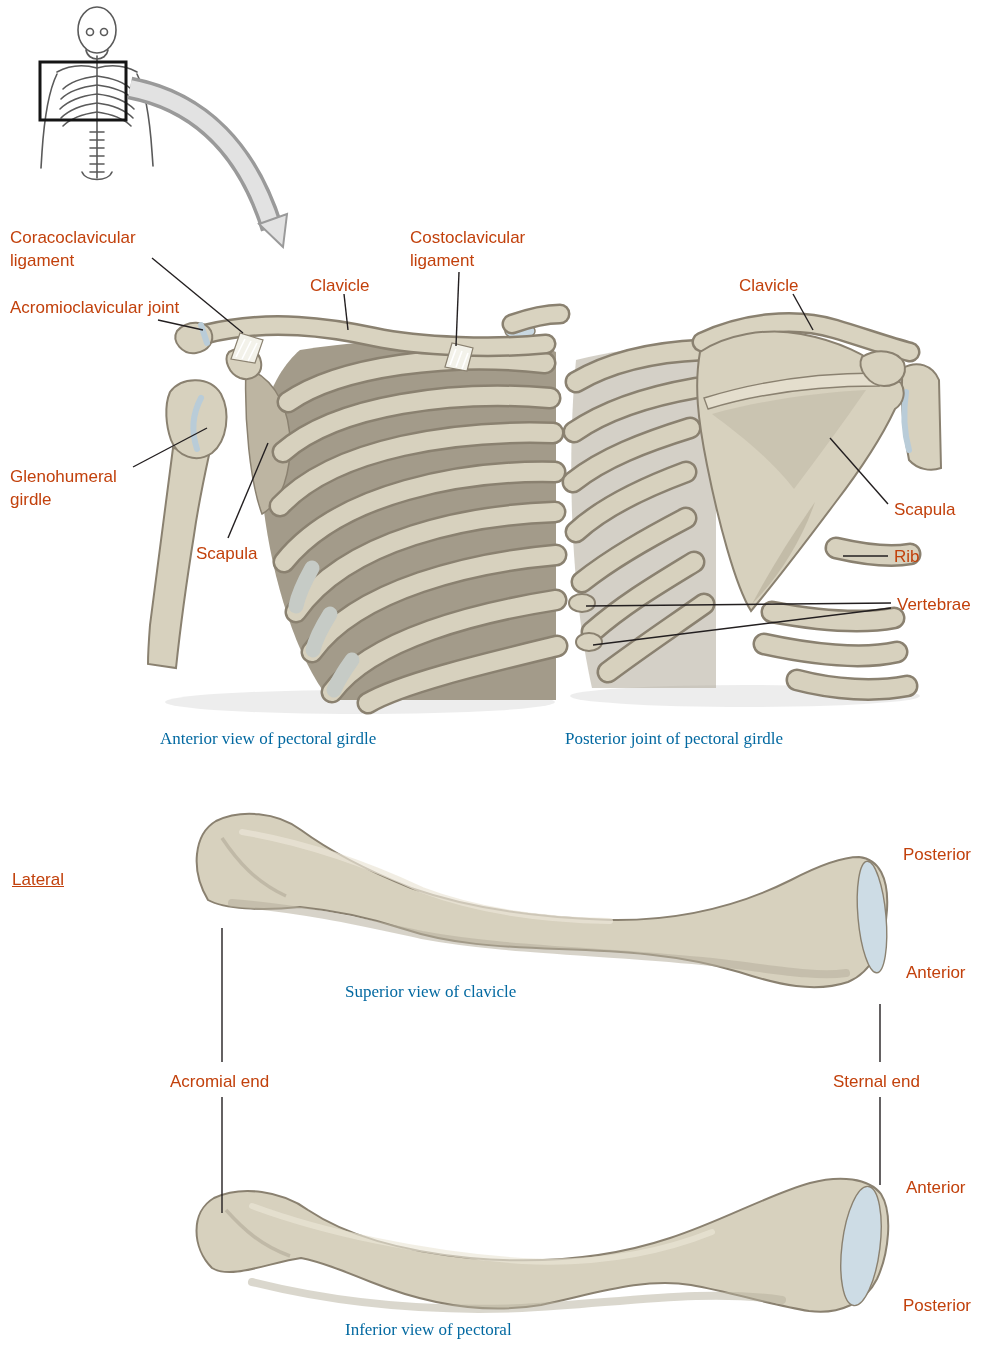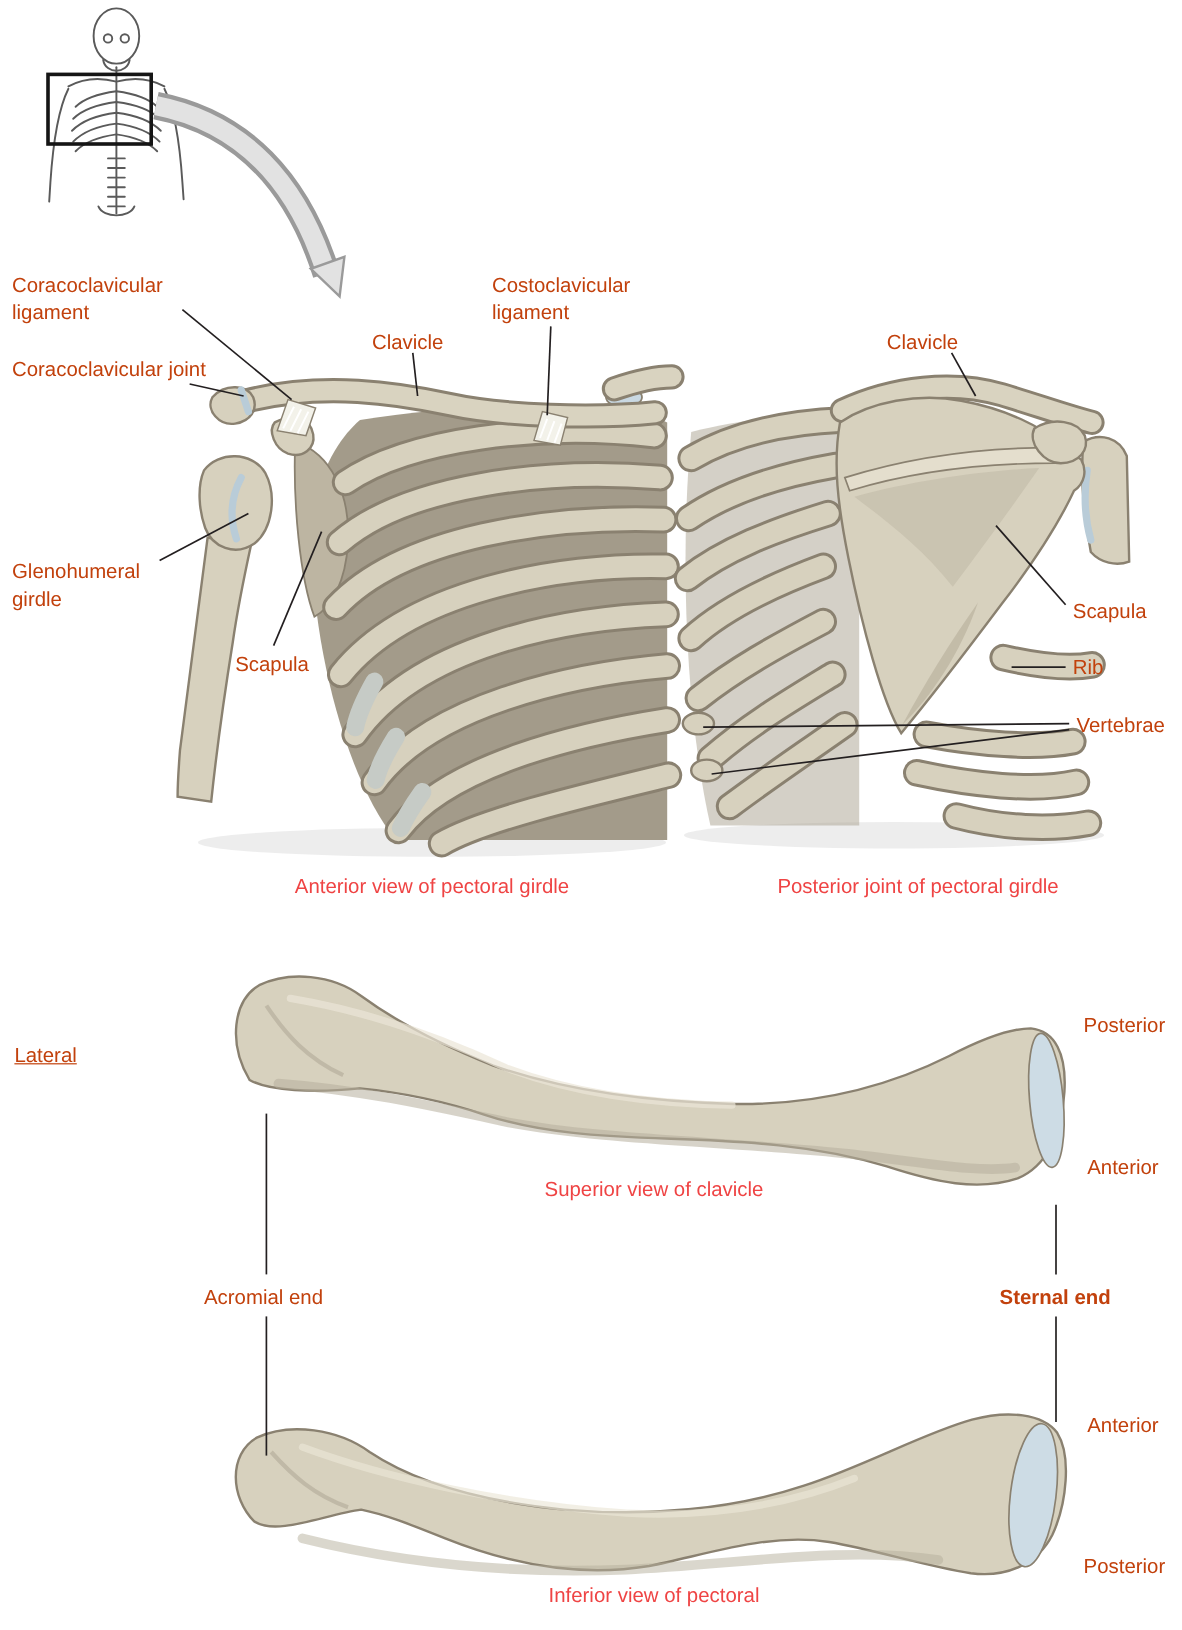--- a/index.html
+++ b/index.html
@@ -5,21 +5,21 @@
   html,body{margin:0;padding:0;background:#ffffff;}
   #canvas{
     position:relative;width:985px;height:1358px;background:#ffffff;overflow:hidden;
     font-family:"Liberation Sans", sans-serif;color:#231f20;
   }
   #artwork{position:absolute;left:0;top:0;width:985px;height:1358px;}
   .label{
     position:absolute;font-size:17px;line-height:1.35;color:#c2410c;
     white-space:normal;
   }
-  .caption{position:absolute;font-size:17px;text-align:center;color:#ef4444;}
+  .caption{position:absolute;font-size:17px;text-align:left;color:#0369a1;font-family:Liberation Serif, serif;}
   
   .ol  {stroke:#8a8170;fill:none;stroke-width:23;stroke-linecap:round;}
   .fl  {stroke:#d7d1be;fill:none;stroke-width:18;stroke-linecap:round;}
   .olc {stroke:#8a8170;fill:none;stroke-width:21;stroke-linecap:round;}
   .flc {stroke:#d9d3c0;fill:none;stroke-width:16;stroke-linecap:round;}
   .bone{fill:#d7d1be;stroke:#8a8170;stroke-width:2;}
   .blue{stroke:#b9ccd8;stroke-width:6;fill:none;stroke-linecap:round;}
   .cart{stroke:#c6cbc6;stroke-width:15;fill:none;stroke-linecap:round;}
   .lead{stroke:#231f20;stroke-width:1.4;}
   .skel{stroke:#5a5a5a;stroke-width:1.6;fill:none;stroke-linecap:round;}
@@ -214,21 +214,21 @@
       <line class="lead" x1="891" y1="608" x2="593" y2="645"></line>
       <line class="lead" x1="222" y1="928" x2="222" y2="1062"></line>
       <line class="lead" x1="222" y1="1097" x2="222" y2="1213"></line>
       <line class="lead" x1="880" y1="1004" x2="880" y2="1062"></line>
       <line class="lead" x1="880" y1="1097" x2="880" y2="1185"></line>
     </g>
   </svg>
 
   <div class="label" style="left:10px;top:227px;width:160px;">Coracoclavicular ligament</div>
 
-  <div class="label" style="left:10px;top:297px;width:170px;">Coracoclavicular joint</div>
+  <div class="label" style="left:10px;top:297px;width:170px;">Acromioclavicular joint</div>
 
   <div class="label" style="left:310px;top:275px;">Clavicle</div>
 
   <div class="label" style="left:410px;top:227px;width:140px;">Costoclavicular ligament</div>
 
   <div class="label" style="left:10px;top:466px;width:130px;">Glenohumeral girdle</div>
 
   <div class="label" style="left:196px;top:543px;">Scapula</div>
 
   <div class="label" style="left:739px;top:275px;">Clavicle</div>
@@ -246,20 +246,20 @@
   <div class="label" style="left:12px;top:869px;text-decoration:underline;">Lateral</div>
 
   <div class="label" style="left:903px;top:844px;">Posterior</div>
 
   <div class="label" style="left:906px;top:962px;">Anterior</div>
 
   <div class="caption" style="left:345px;top:982px;width:400px;">Superior view of clavicle</div>
 
   <div class="label" style="left:170px;top:1071px;text-align:center;">Acromial end</div>
 
-  <div class="label" style="left:833px;top:1071px;font-weight:bold;">Sternal end</div>
+  <div class="label" style="left:833px;top:1071px;">Sternal end</div>
 
   <div class="label" style="left:906px;top:1177px;">Anterior</div>
 
   <div class="label" style="left:903px;top:1295px;">Posterior</div>
 
   <div class="caption" style="left:345px;top:1320px;width:400px;">Inferior view of pectoral</div>
 </div>
 
 </body></html>

